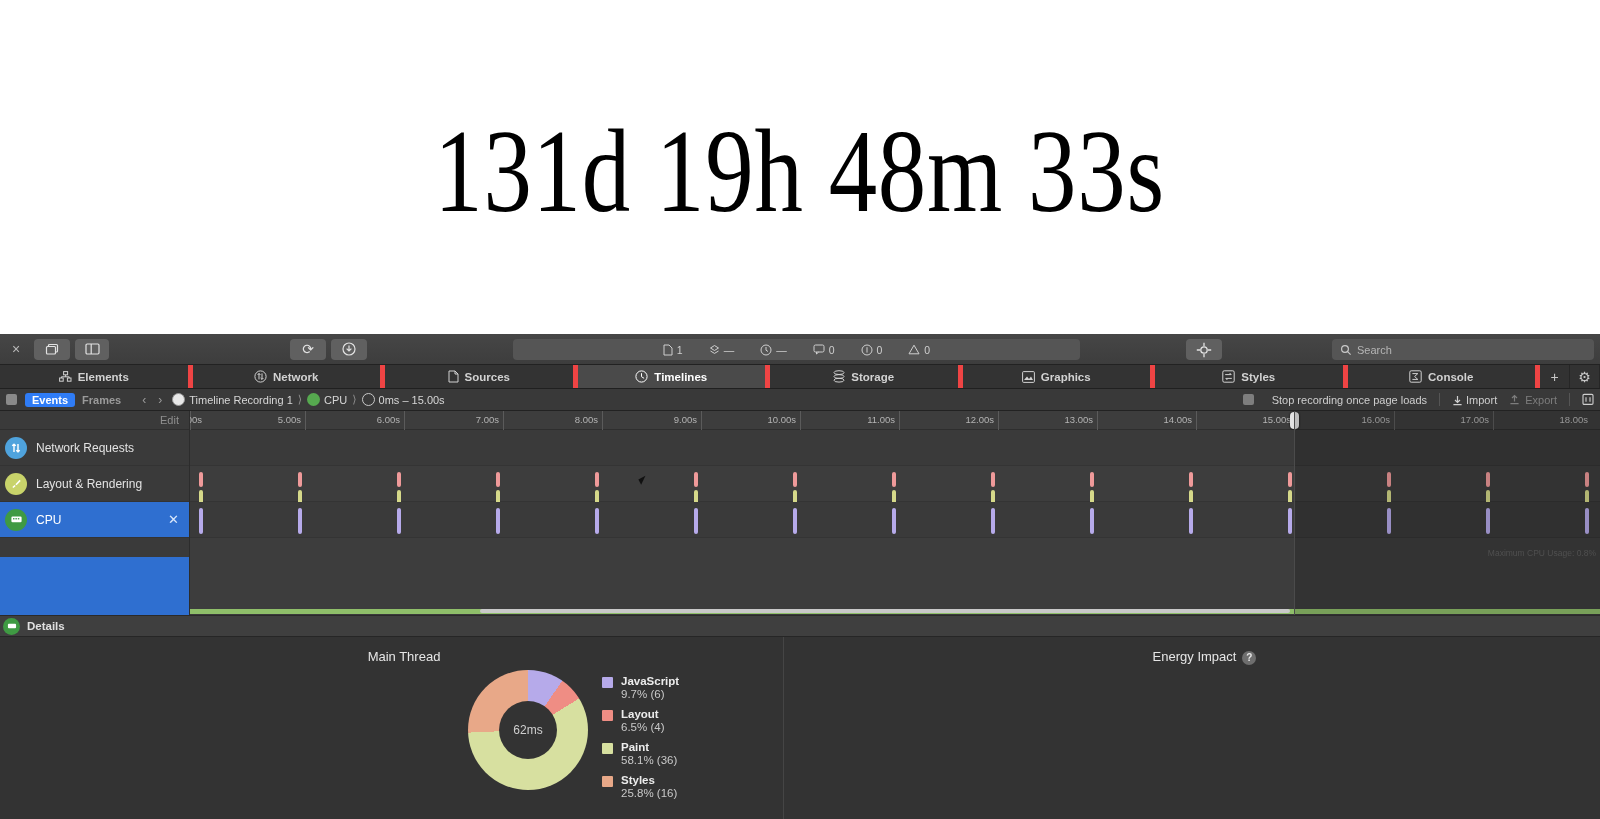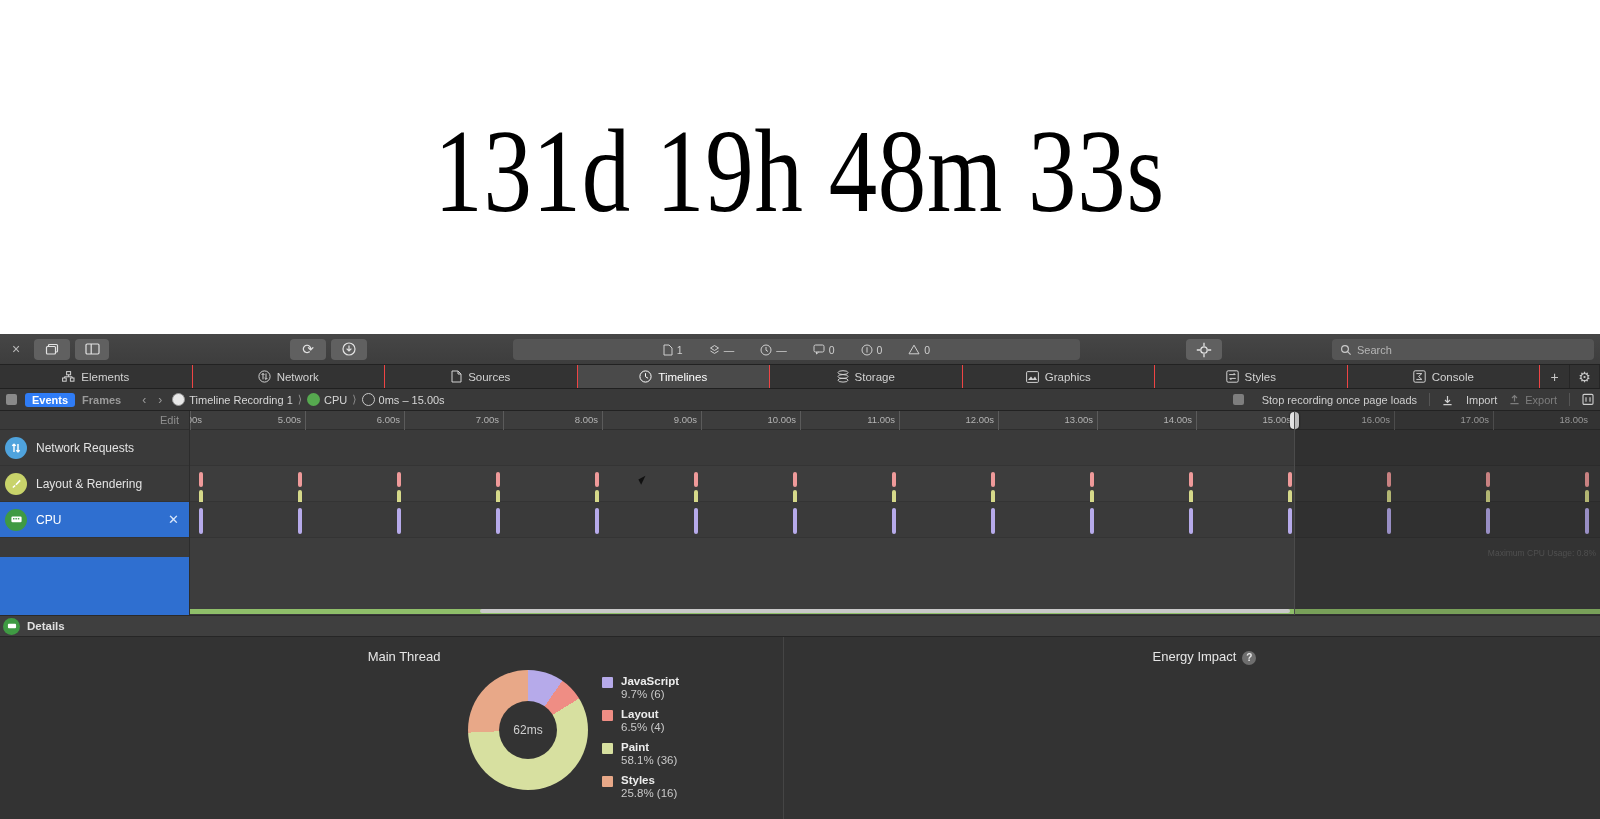--- a/index.html
+++ b/index.html
@@ -81,22 +81,22 @@
   
   .dt-tabs {
     height: 24px; width: 100%;
     background: #323232;
     display: flex;
     border-bottom: 1px solid #202020;
   }
   .dt-tab {
     flex: 1 1 0;
     display: flex; align-items: center; justify-content: center; gap: 6px;
-    color: #d2d2d2; font-size: 11.5px; font-weight: normal;
-    border-right: 1px solid #ef4444;
+    color: #d2d2d2; font-size: 11.5px; font-weight: bold;
+    border-right: 5px solid #ef4444;
     background: #333333;
   }
   .dt-tab.active { background: #4a4a4a; color: #fff; }
   .dt-tab-extra {
     width: 30px; display: flex; align-items: center; justify-content: center;
     color: #c8c8c8; font-size: 14px; border-right: 1px solid #262626;
   }
 
   
   .tl-bar {
@@ -423,21 +423,21 @@
           <span class="dot-icon" style="border:1.5px solid #c9c9c9"></span>
           <span>0ms – 15.00s</span>
         </span>
       </div>
       <div class="tl-right">
         <span style="display:flex;align-items:center;gap:18px">
           <span class="chk" style="margin:0;background:#7e7e7e"></span>
           <span>Stop recording once page loads</span>
         </span>
         <span class="vsep"></span>
-        <span style="display:flex;align-items:flex-end;gap:13px">
+        <span style="display:flex;align-items:flex-end;gap:3px">
           <svg width="11" height="11" viewBox="0 0 11 11">
               <path d="M5.5 1v6M3 5l2.5 2.5L8 5M1.4 9.6h8.2" fill="none" stroke="#cfcfcf" stroke-width="1.2"></path>
             </svg>
           <span>Import</span>
         </span>
         <span class="dim" style="display:flex;align-items:center;gap:5px">
           <svg width="11" height="11" viewBox="0 0 11 11">
               <path d="M5.5 7.5v-6M3 4l2.5-2.5L8 4M1.4 9.6h8.2" fill="none" stroke="#7d7d7d" stroke-width="1.2"></path>
             </svg>
           <span>Export</span>

